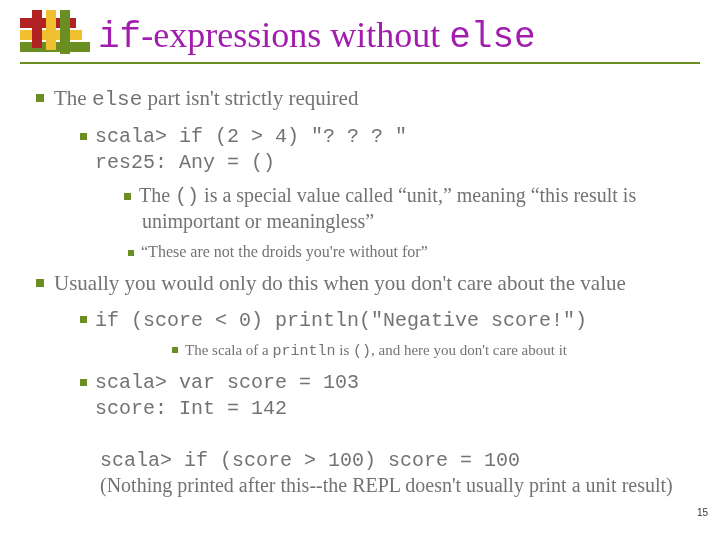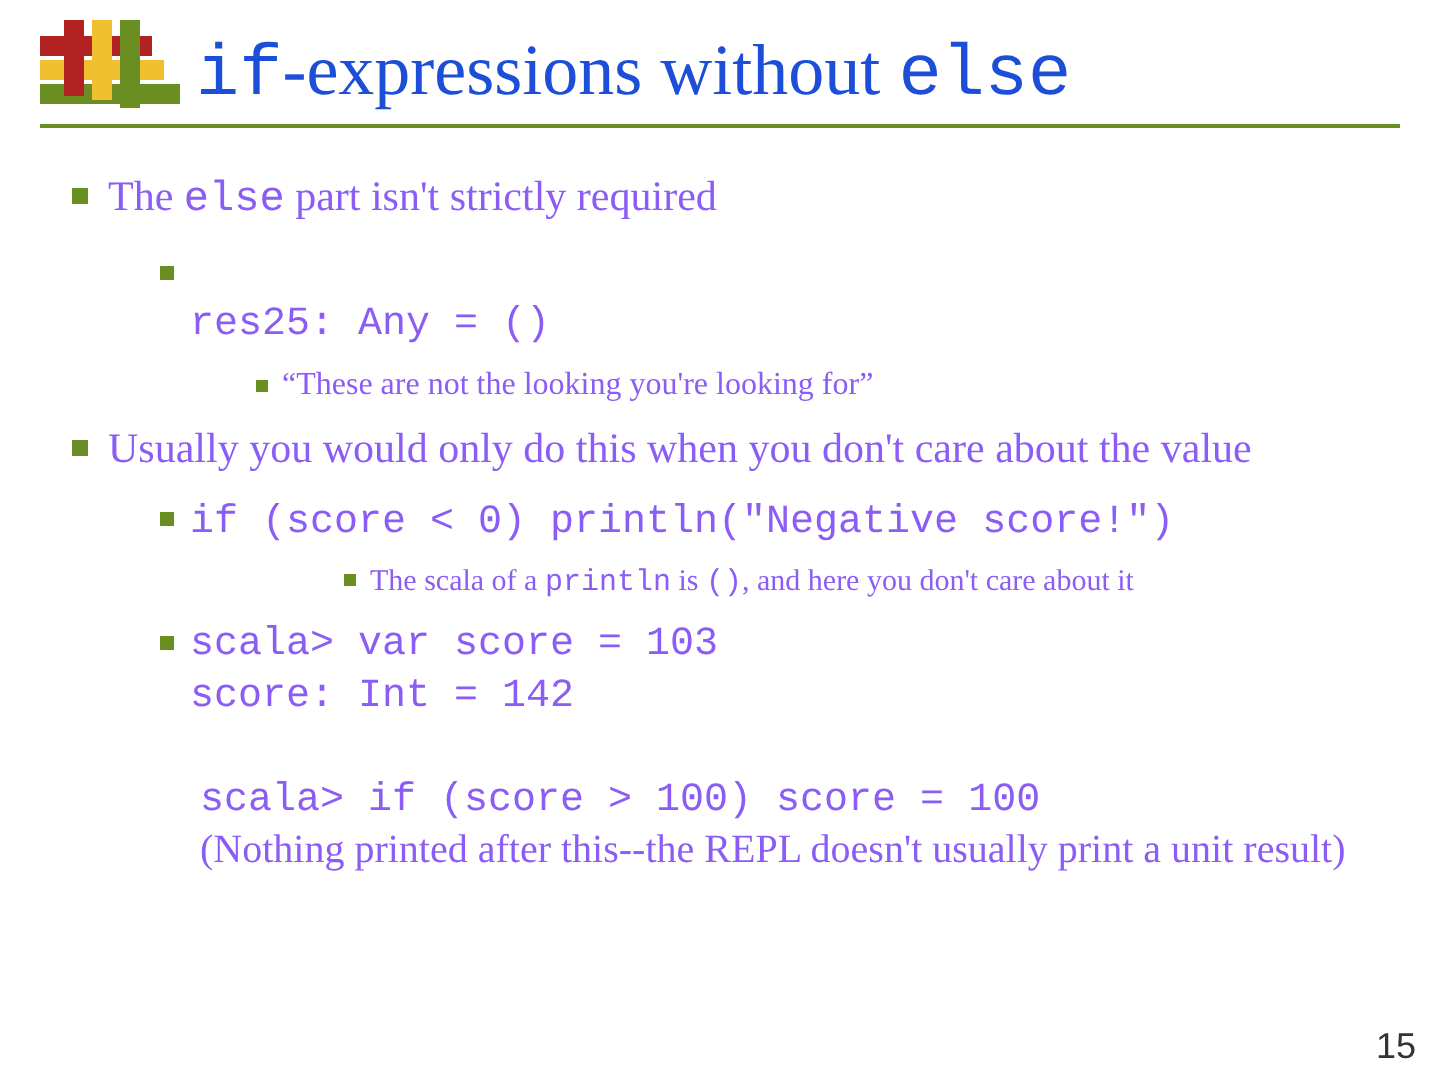--- a/index.html
+++ b/index.html
@@ -29,41 +29,41 @@
   }
   .decoration .bar-yellow {
     position: absolute;
     background: #f0c030;
   }
   .title {
     position: absolute;
     top: 14px;
     left: 98px;
     font-size: 36px;
-    color: #1d4ed8;
+    color: #a21caf;
     font-family: "Times New Roman", serif;
   }
   .title .mono {
     font-family: "Courier New", monospace;
   }
   .titlebar-line {
     position: absolute;
     top: 62px;
     left: 20px;
     right: 20px;
     height: 2px;
     background: #6b8e23;
   }
   .content {
     position: absolute;
     top: 85px;
     left: 36px;
     right: 28px;
     font-size: 21px;
-    color: #8b5cf6;
+    color: #737373;
   }
   .sq {
     display: inline-block;
     width: 8px;
     height: 8px;
     background: #6b8e23;
     margin-right: 10px;
     vertical-align: middle;
     position: relative;
     top: -2px;
@@ -107,23 +107,23 @@
     font-size: 15px;
   }
   .l2-wrap {
     padding-left: 62px;
     text-indent: -18px;
   }
   .italic {
   }
   .pagenum {
     position: absolute;
-    bottom: 6px;
+    bottom: 22px;
     right: 12px;
-    font-size: 18px;
+    font-size: 10px;
     font-family: Arial, sans-serif;
     color: #333;
   }
   .last-block {
     margin-left: 64px;
     font-size: 20px;
     line-height: 1.25;
   }
 </style>
 </head>
@@ -143,27 +143,30 @@
 </div>
 <div class="titlebar-line"></div>
 
 <div class="content">
 
   <div class="l1">
     <span class="sq"></span><span>The </span><span class="mono">else</span><span> part isn't strictly required</span>
   </div>
 
   <div class="l2">
-    <span class="sq sm"></span><br>
+    <span class="sq sm"></span><span class="mono">scala&gt; if (2 &gt; 4) "? ? ? "</span><br>
     <span style="visibility:hidden" class="sq sm"></span><span class="mono">res25: Any = ()</span>
   </div>
 
+  <div class="l2 l2-wrap">
+    <span class="sq sm"></span><span>The </span><span class="mono">()</span><span> is a special value called “unit,” meaning “this result is unimportant or meaningless”</span>
+  </div>
 
   <div class="l3">
-    <span class="sq xs"></span><span>“These are not the looking you're looking for”</span>
+    <span class="sq xs"></span><span>“These are not the droids you're without for”</span>
   </div>
 
   <div class="l1" style="margin-top:6px">
     <span class="sq"></span><span>Usually you would only do this when you don't care about the value</span>
   </div>
 
   <div class="l2">
     <span class="sq sm"></span><span class="mono">if (score &lt; 0) println("Negative score!")</span>
   </div>
 

